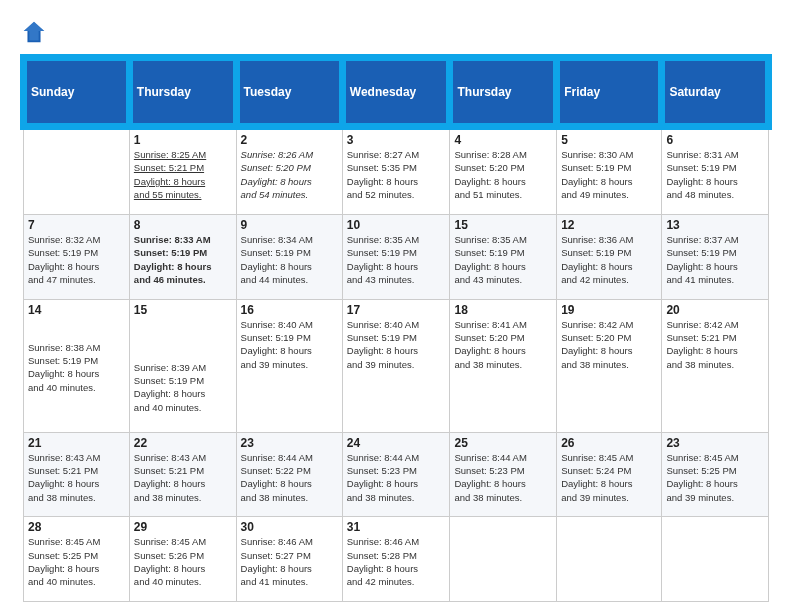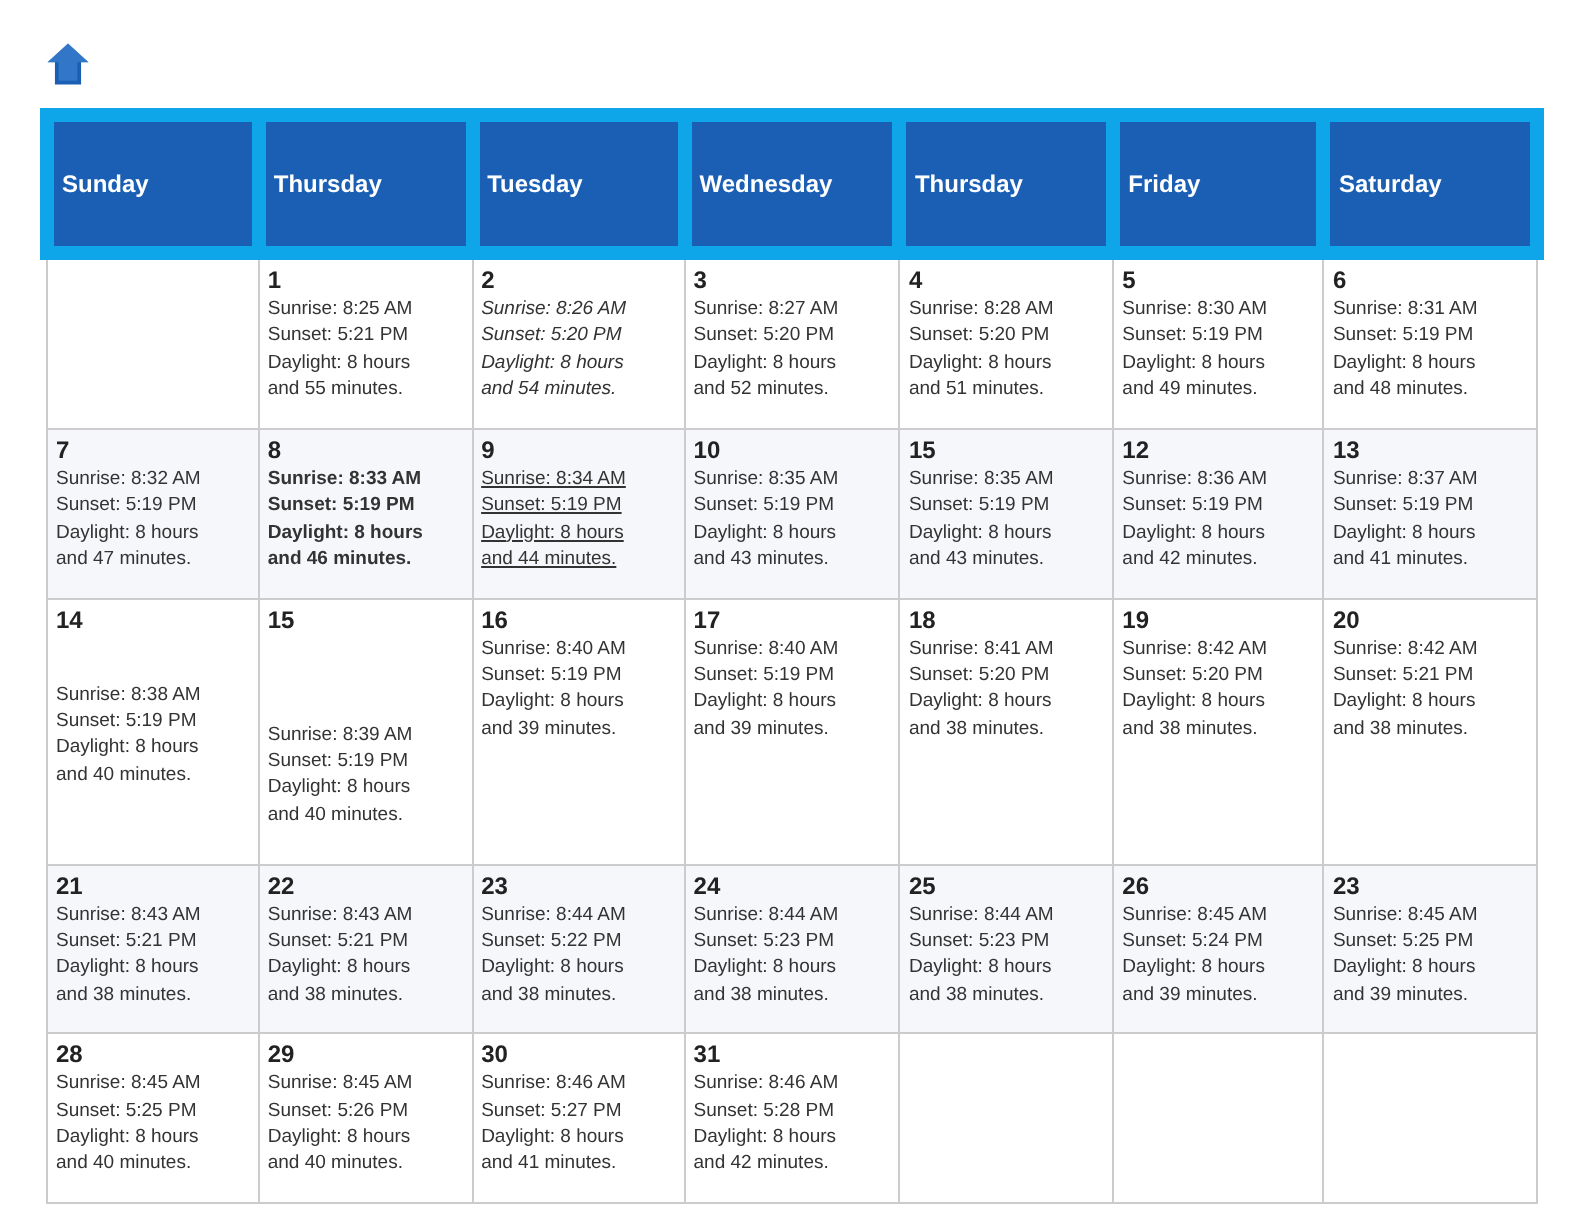--- a/index.html
+++ b/index.html
@@ -127,36 +127,36 @@
           <th>Thursday</th>
           <th>Friday</th>
           <th>Saturday</th>
         </tr>
     </thead>
     <tbody id="calendar-body">
     <tr>
           <td class="empty-cell"></td>
           <td>
             <span class="day-num">1</span>
-            <div class="day-info" style="white-space: pre-line;">Sunrise: 8:25 AM
+            <div class="day-info" style="white-space: pre-line; text-decoration: underline;">Sunrise: 8:25 AM
 Sunset: 5:21 PM
 Daylight: 8 hours
 and 55 minutes.</div>
           </td>
           <td>
             <span class="day-num">2</span>
             <div class="day-info" style="white-space: pre-line; font-style: italic;">Sunrise: 8:26 AM
 Sunset: 5:20 PM
 Daylight: 8 hours
 and 54 minutes.</div>
           </td>
           <td>
             <span class="day-num">3</span>
             <div class="day-info" style="white-space: pre-line;">Sunrise: 8:27 AM
-Sunset: 5:20 PM
+Sunset: 5:35 PM
 Daylight: 8 hours
 and 52 minutes.</div>
           </td>
           <td>
             <span class="day-num">4</span>
             <div class="day-info" style="white-space: pre-line;">Sunrise: 8:28 AM
 Sunset: 5:20 PM
 Daylight: 8 hours
 and 51 minutes.</div>
           </td>
@@ -185,21 +185,21 @@
           </td>
           <td>
             <span class="day-num">8</span>
             <div class="day-info" style="white-space: pre-line; font-weight: bold;">Sunrise: 8:33 AM
 Sunset: 5:19 PM
 Daylight: 8 hours
 and 46 minutes.</div>
           </td>
           <td>
             <span class="day-num">9</span>
-            <div class="day-info" style="white-space: pre-line; text-decoration: underline;">Sunrise: 8:34 AM
+            <div class="day-info" style="white-space: pre-line;">Sunrise: 8:34 AM
 Sunset: 5:19 PM
 Daylight: 8 hours
 and 44 minutes.</div>
           </td>
           <td>
             <span class="day-num">10</span>
             <div class="day-info" style="white-space: pre-line;">Sunrise: 8:35 AM
 Sunset: 5:19 PM
 Daylight: 8 hours
 and 43 minutes.</div>

